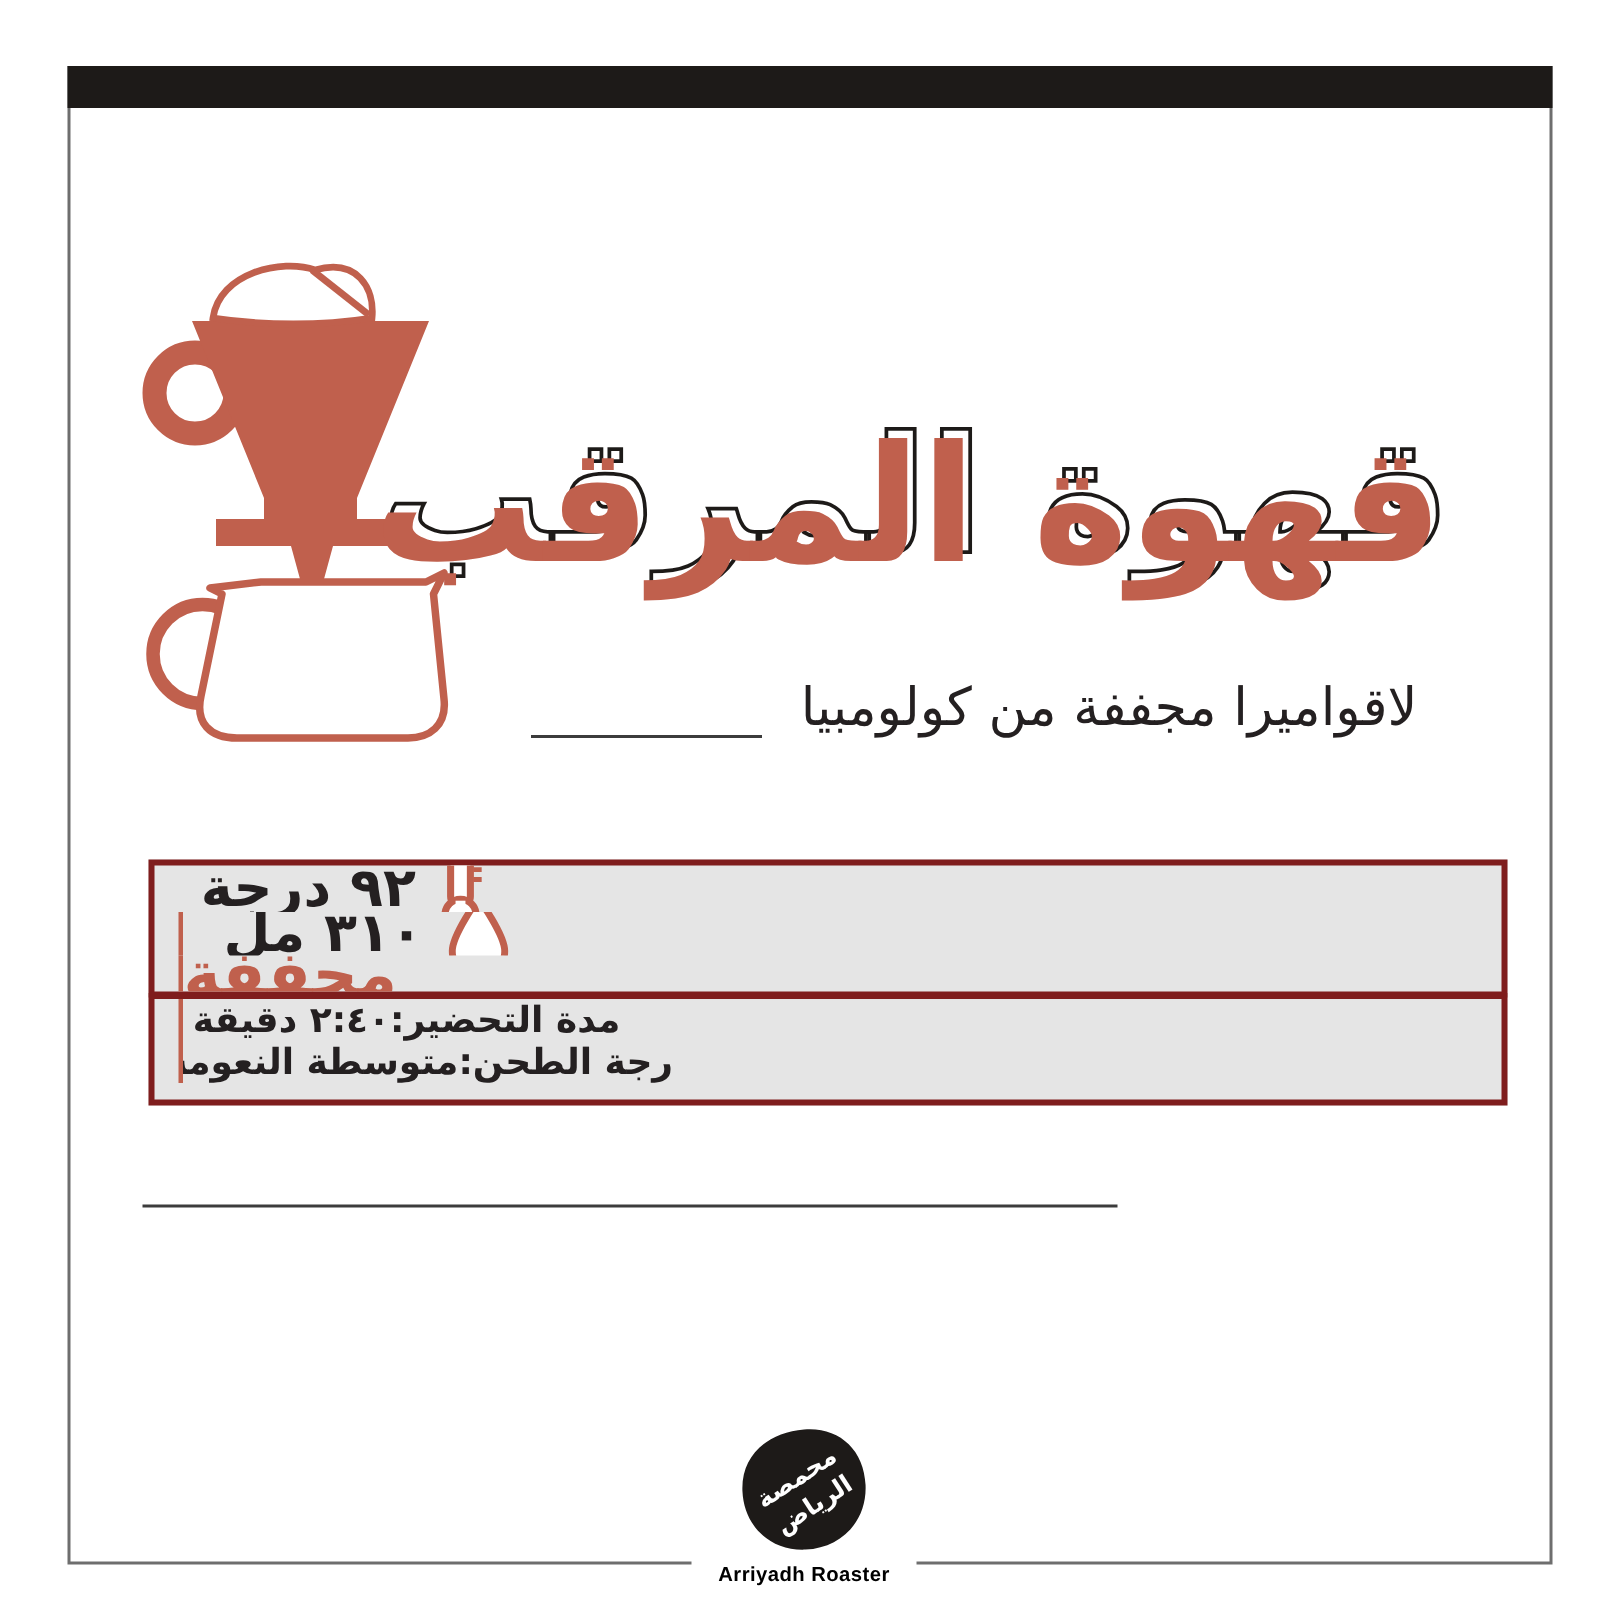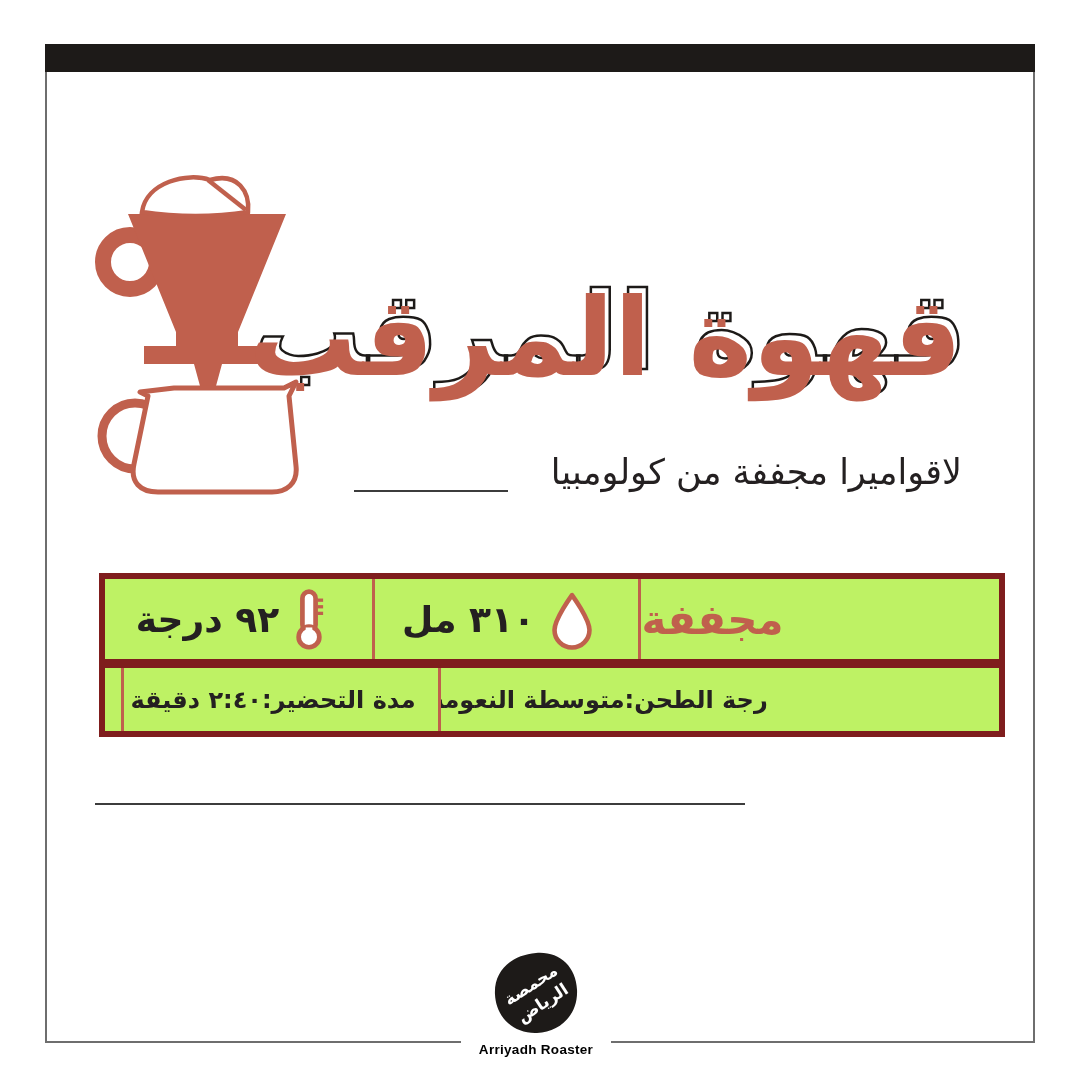--- a/index.html
+++ b/index.html
@@ -10,26 +10,26 @@
          border:2px solid #6e6e6e;box-sizing:border-box;}
   .topbar{position:absolute;left:45px;top:44px;width:990px;height:28px;background:#1d1a18;}
   
   .pourover{position:absolute;left:88px;top:170px;}
   
   .title-wrap{position:absolute;top:276px;right:78px;width:460px;height:150px;direction:rtl;}
   .title-layer{position:absolute;inset:0;text-align:center;white-space:nowrap;
                font-weight:bold;font-size:108px;line-height:1.15;}
   .title-outline{color:transparent;-webkit-text-stroke:2.5px #1d1a18;transform:translate(5px,-6px);}
   .title-fill{color:#c0604d;}
-  .subtitle{position:absolute;top:452px;right:78px;direction:rtl;white-space:nowrap;
+  .subtitle{position:absolute;top:452px;right:95px;direction:rtl;white-space:nowrap;
             font-size:35px;color:#242021;}
   .subtitle-line{position:absolute;left:354px;top:490px;width:154px;border-top:2px solid #3c3c3c;}
   
   .spec-table{position:absolute;left:99px;top:573px;width:906px;}
-  .spec-row{display:flex;box-sizing:border-box;border:6px solid #7f1d1d;background:#bef264;}
+  .spec-row{display:flex;box-sizing:border-box;border:4px solid #7f1d1d;background:#e5e5e5;flex-direction:column;}
   .row-main{height:92px;}
   .row-detail{height:75px;margin-top:-3px;}
   .spec-cell{box-sizing:border-box;display:flex;align-items:center;justify-content:center;
              direction:rtl;gap:14px;white-space:nowrap;overflow:hidden;}
   .sep{border-left:3px solid #c0604d;margin-left:16px;}
   .spec-cell .val{font-size:36px;font-weight:bold;color:#242021;}
   .method-val{font-size:42px;font-weight:bold;color:#c0604d;}
   .detail-txt{font-size:24px;font-weight:bold;color:#242021;}
   
   .recipe-label{position:absolute;top:784px;right:93px;direction:rtl;font-size:31px;color:#242021;}

